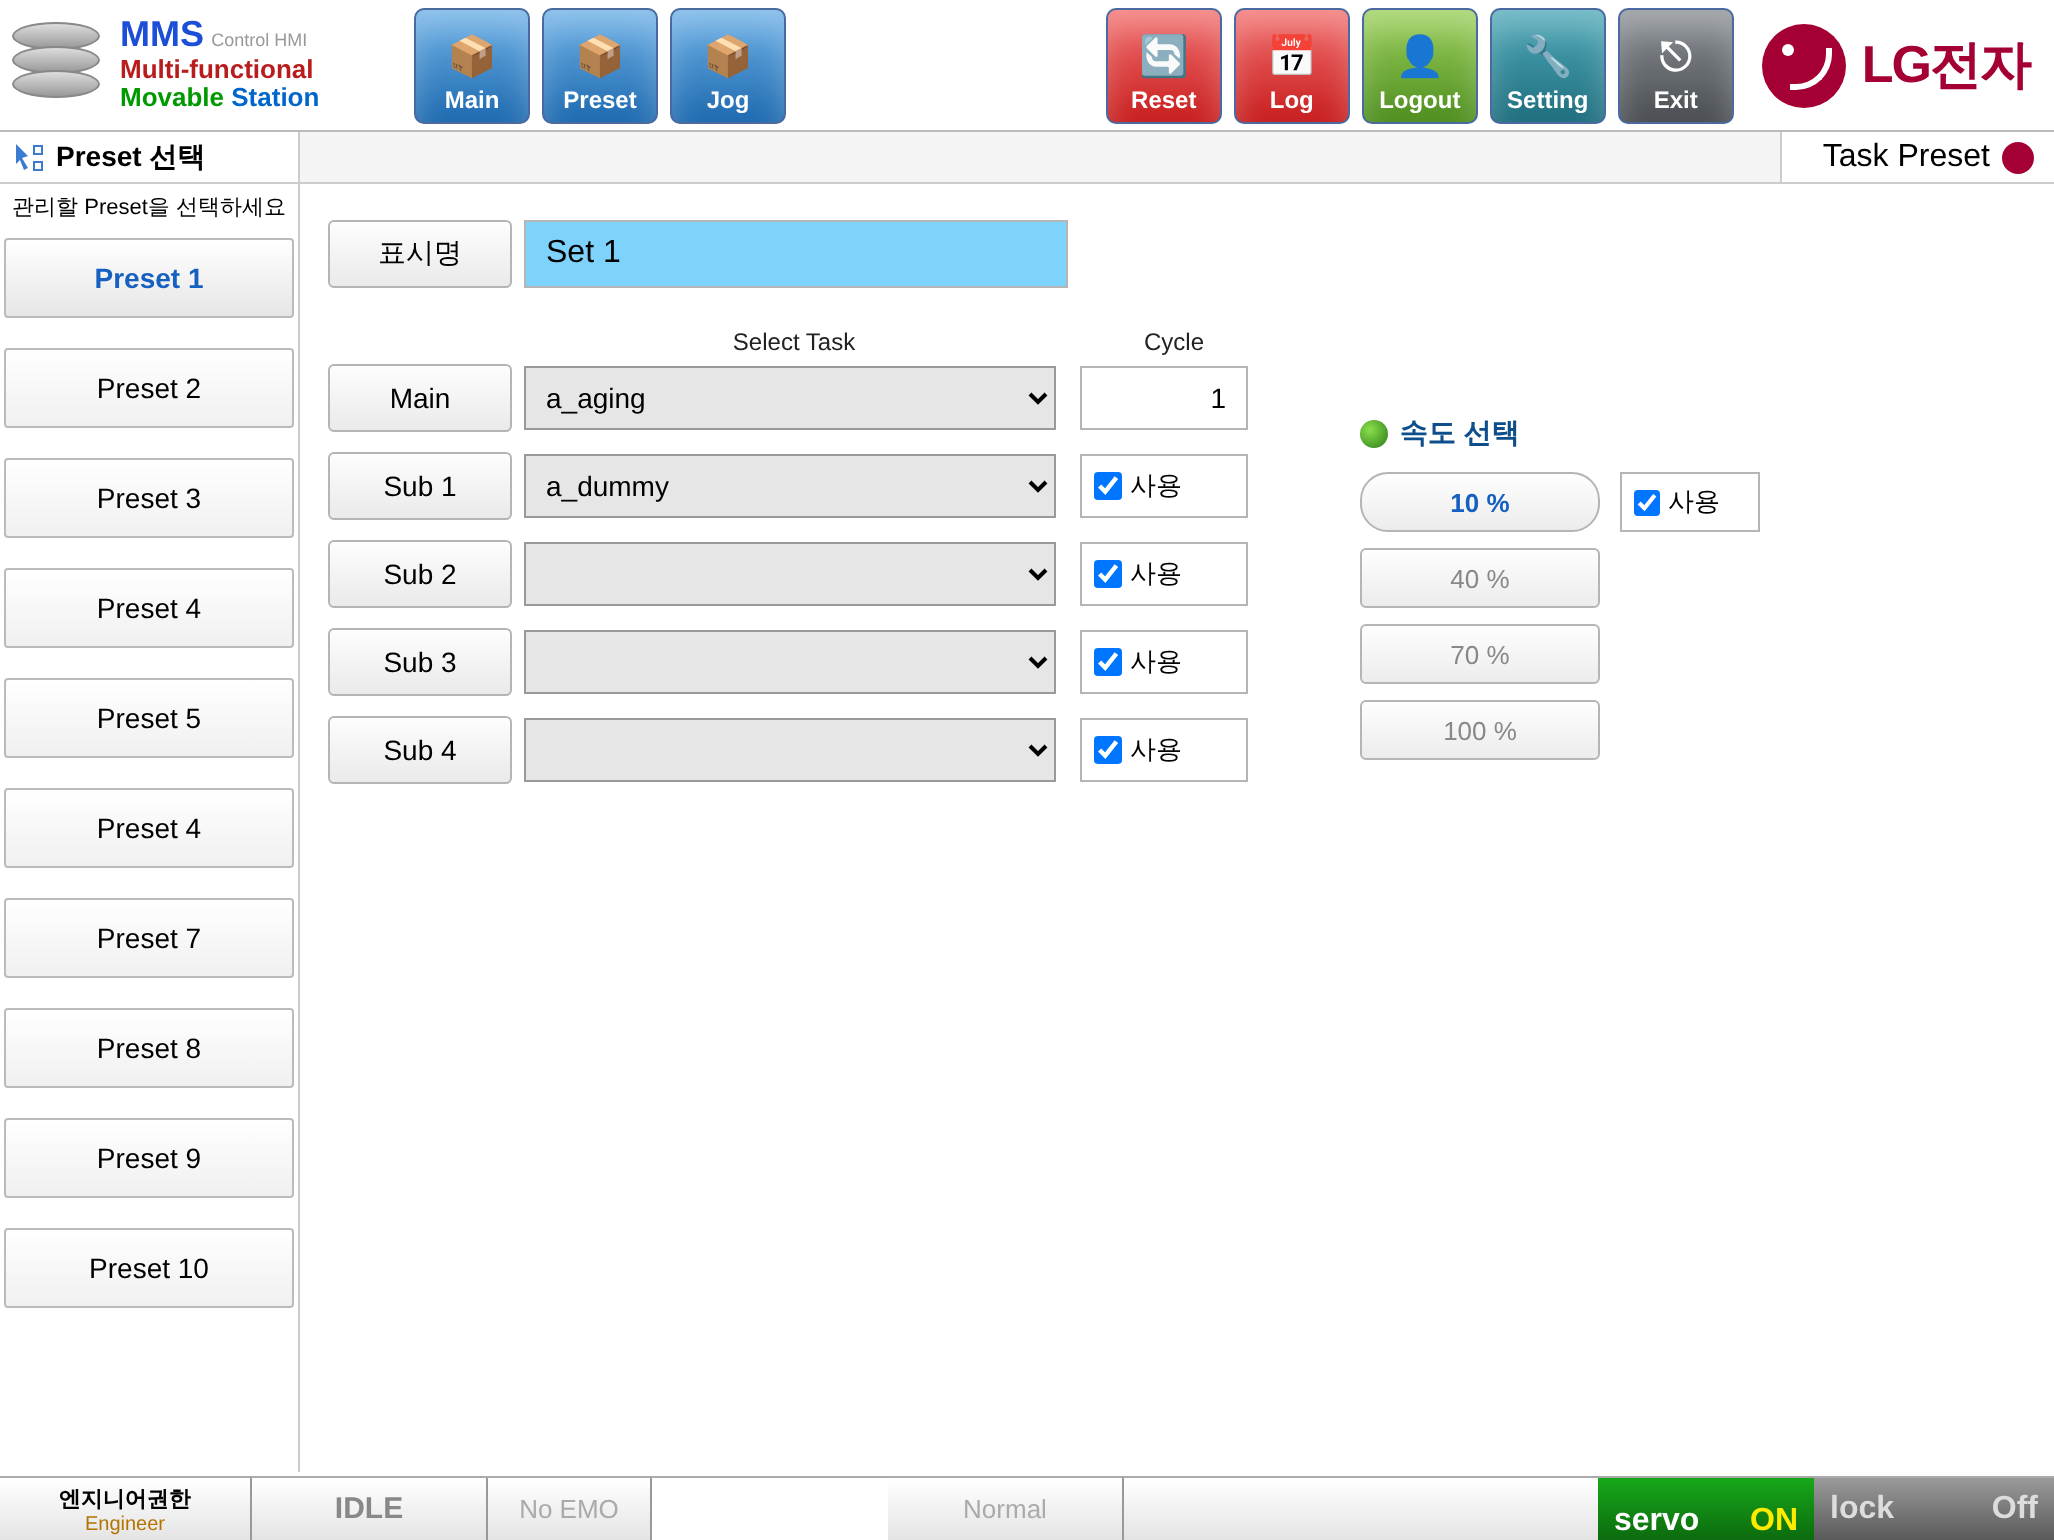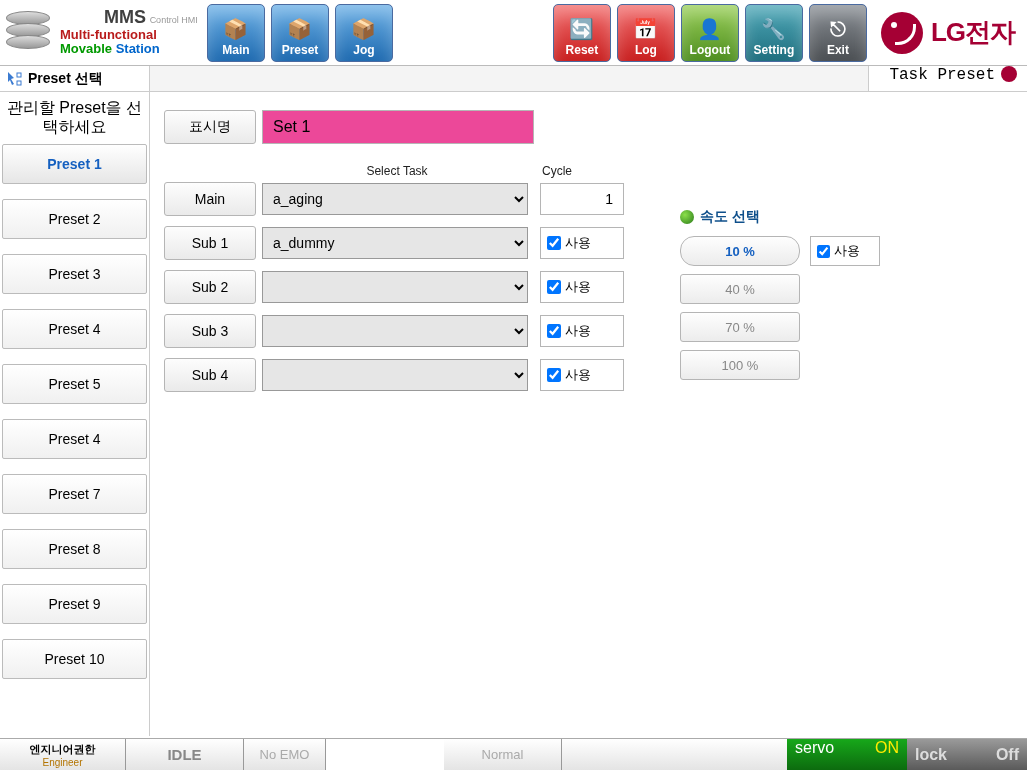--- a/index.html
+++ b/index.html
@@ -5,21 +5,21 @@
   * { box-sizing: border-box; margin: 0; padding: 0; }
   body { font-family: "Malgun Gothic", Arial, sans-serif; font-size: 13px; background:#fff; width:1027px; height:770px; overflow:hidden; position:relative; }
 
   
   .topbar { height:66px; border-bottom:1px solid #bbb; display:flex; align-items:center; padding:2px 6px; }
   .logo-block { display:flex; align-items:center; width:195px; }
   .logo-cylinders { width:48px; height:46px; position:relative; }
   .cyl { position:absolute; width:44px; height:14px; border-radius:50%/50%; background:linear-gradient(#ddd,#999); border:1px solid #888;}
   .cyl:nth-child(1){top:2px;} .cyl:nth-child(2){top:14px;} .cyl:nth-child(3){top:26px;}
   .logo-text { margin-left:6px; line-height:1.1;}
-  .logo-text .mms { font-weight:bold; color:#404040; font-size:18px;margin-left:44px; }
+  .logo-text .mms { font-weight:bold; color:#1d4ed8; font-size:18px; }
   .logo-text .sub { font-size:9px; color:#999; }
   .logo-text .mf { font-size:13px; font-weight:bold; color:#b91c1c;}
   .logo-text .ms { font-size:13px; font-weight:bold;}
   .logo-text .ms .mov{color:#009900;} .logo-text .ms .sta{color:#0066cc;}
 
   .tool-group { display:flex; gap:6px; margin-left:6px;}
   .tool-btn { width:58px; height:58px; border:1px solid #4A6AA0; border-radius:5px; display:flex; flex-direction:column; align-items:center; justify-content:flex-end; padding-bottom:4px; color:#fff; font-size:12px; font-weight:bold; cursor:pointer; box-shadow:inset 0 10px 15px rgba(255,255,255,.25);}
   .tool-btn.blue  { background:linear-gradient(#6CB0E6,#1E6AB0);}
   .tool-btn.red   { background:linear-gradient(#F26D6D,#C81E1E);}
   .tool-btn.green { background:linear-gradient(#9ACF5A,#4E8E1F);}
@@ -31,38 +31,38 @@
   .lg-logo { display:flex; align-items:center; margin-left:14px; margin-right:6px;}
   .lg-face { width:42px; height:42px; border-radius:50%; background:#A50034; position:relative; margin-right:8px;}
   .lg-face::before{content:"";position:absolute;width:6px;height:6px;background:#fff;border-radius:50%;top:10px;left:10px;}
   .lg-face::after{content:"";position:absolute;width:18px;height:18px;border:3px solid #fff;border-left:none;border-top:none;border-radius:0 0 18px 0;top:12px;left:14px;}
   .lg-text { font-size:26px; font-weight:bold; color:#A50034; letter-spacing:-1px;}
 
   
   .crumb-row { height:26px; border-bottom:1px solid #ccc; display:flex; align-items:center; background:#f4f4f4;}
   .crumb-left { display:flex; align-items:center; padding-left:6px; font-weight:bold; font-size:14px; width:150px; background:#fff; height:100%; border-right:1px solid #ccc;}
   .crumb-left svg{margin-right:4px;}
-  .crumb-right { margin-left:auto; padding-right:10px; font-size:16px; display:flex; align-items:flex-start; gap:6px; background:#fff; height:100%; border-left:1px solid #ccc; padding-left:20px;font-family:Liberation Mono, monospace;}
+  .crumb-right { margin-left:auto; padding-right:10px; font-size:16px; display:flex; align-items:center; gap:6px; background:#fff; height:100%; border-left:1px solid #ccc; padding-left:20px;}
   .lg-dot{width:16px;height:16px;border-radius:50%;background:#A50034;display:inline-block;}
 
   
   .main { display:flex; height:644px; }
   .sidebar { width:150px; border-right:1px solid #ccc; background:#fff; padding:2px;}
-  .sb-caption { font-size:16px; text-align:center; padding:4px 2px 8px; line-height:1.2;}
+  .sb-caption { font-size:11px; text-align:center; padding:4px 2px 8px; line-height:1.2;}
   .preset-btn { height:40px; border:1px solid #bbb; border-radius:2px; background:linear-gradient(#fff,#f0f0f0); margin-bottom:15px; display:flex; align-items:center; justify-content:center; font-size:14px; cursor:pointer;}
   .preset-btn.active { color:#1560C0; font-weight:bold; background:linear-gradient(#fff,#e6e6e6);}
 
   .content { flex:1; padding:18px 14px; position:relative;}
 
   .row { display:flex; align-items:center; margin-bottom:10px; }
   .lbl-box { width:92px; height:34px; border:1px solid #b5b5b5; border-radius:3px; background:linear-gradient(#fdfdfd,#eaeaea); display:flex; align-items:center; justify-content:center; font-size:14px; margin-right:6px;}
-  .big-input { width:272px; height:34px; border:1px solid #b5b5b5; background:#ec4899; padding:0 10px; font-size:16px;}
+  .big-input { width:272px; height:34px; border:1px solid #b5b5b5; background:#7dd3fc; padding:0 10px; font-size:16px;}
   .headers { display:flex; margin-left:98px; font-size:12px; color:#222; margin-bottom:4px; margin-top:20px;}
   .headers .h1{ width:270px; text-align:center;}
-  .headers .h2{ width:90px; margin-left:10px;}
+  .headers .h2{ width:90px; text-align:center; margin-left:10px;}
 
   .task-row { display:flex; align-items:center; margin-bottom:10px;}
   .task-row select { width:266px; height:32px; border:1px solid #999; background:#e6e6e6; font-size:14px; padding-left:6px;}
   .cycle-box { width:84px; height:32px; border:1px solid #b5b5b5; margin-left:12px; text-align:right; padding:0 10px; font-size:14px; background:#fff;}
   .chk-box { display:flex; align-items:center; gap:4px; margin-left:12px; border:1px solid #b5b5b5; height:32px; width:84px; padding-left:6px; font-size:13px;}
   .chk-box input{width:14px;height:14px;}
 
   
   .speed-panel { position:absolute; left:530px; top:116px; width:230px;}
   .speed-title { font-size:14px; color:#0E4F8B; font-weight:bold; display:flex; align-items:center; gap:6px; margin-bottom:10px;}
@@ -74,21 +74,21 @@
 
   
   .statusbar { position:absolute; bottom:0; left:0; right:0; height:32px; border-top:1px solid #aaa; display:flex; align-items:stretch; font-size:13px;}
   .st-cell { display:flex; flex-direction:column; align-items:center; justify-content:center; border-right:1px solid #999; background:linear-gradient(#fff,#e4e4e4);}
   .st-auth { width:126px;} .st-auth .t{font-size:11px;font-weight:bold;} .st-auth .e{font-size:10px;color:#B37400;}
   .st-wide { width:118px; color:#888; font-weight:bold; font-size:15px; justify-content:center;}
   .st-noemo{ width:82px; color:#aaa;}
   .st-manual{ width:118px; background:#E30000; color:#fff; font-weight:bold; font-size:15px;margin-top:42px;}
   .st-normal{ width:118px; color:#aaa;}
   .st-flex{flex:1; background:linear-gradient(#fff,#e4e4e4);}
-  .st-servo{ width:120px; background:linear-gradient(#17A81A,#0C6B0E); color:#fff; display:flex; align-items:flex-start; justify-content:space-between; padding:0 8px; font-weight:normal; font-size:16px;}
+  .st-servo{ width:108px; background:linear-gradient(#17A81A,#0C6B0E); color:#fff; display:flex; align-items:flex-end; justify-content:space-between; padding:0 8px; font-weight:bold; font-size:16px;}
   .st-servo .on{color:#FFEB00;}
   .st-lock{ width:120px; background:linear-gradient(#9a9a9a,#5a5a5a); color:#ddd; display:flex; align-items:center; justify-content:space-between; padding:0 8px; font-weight:bold; font-size:16px;}
 </style>
 </head>
 <body>
 
 <div class="topbar">
   <div class="logo-block">
     <div class="logo-cylinders">
       <div class="cyl"></div>

